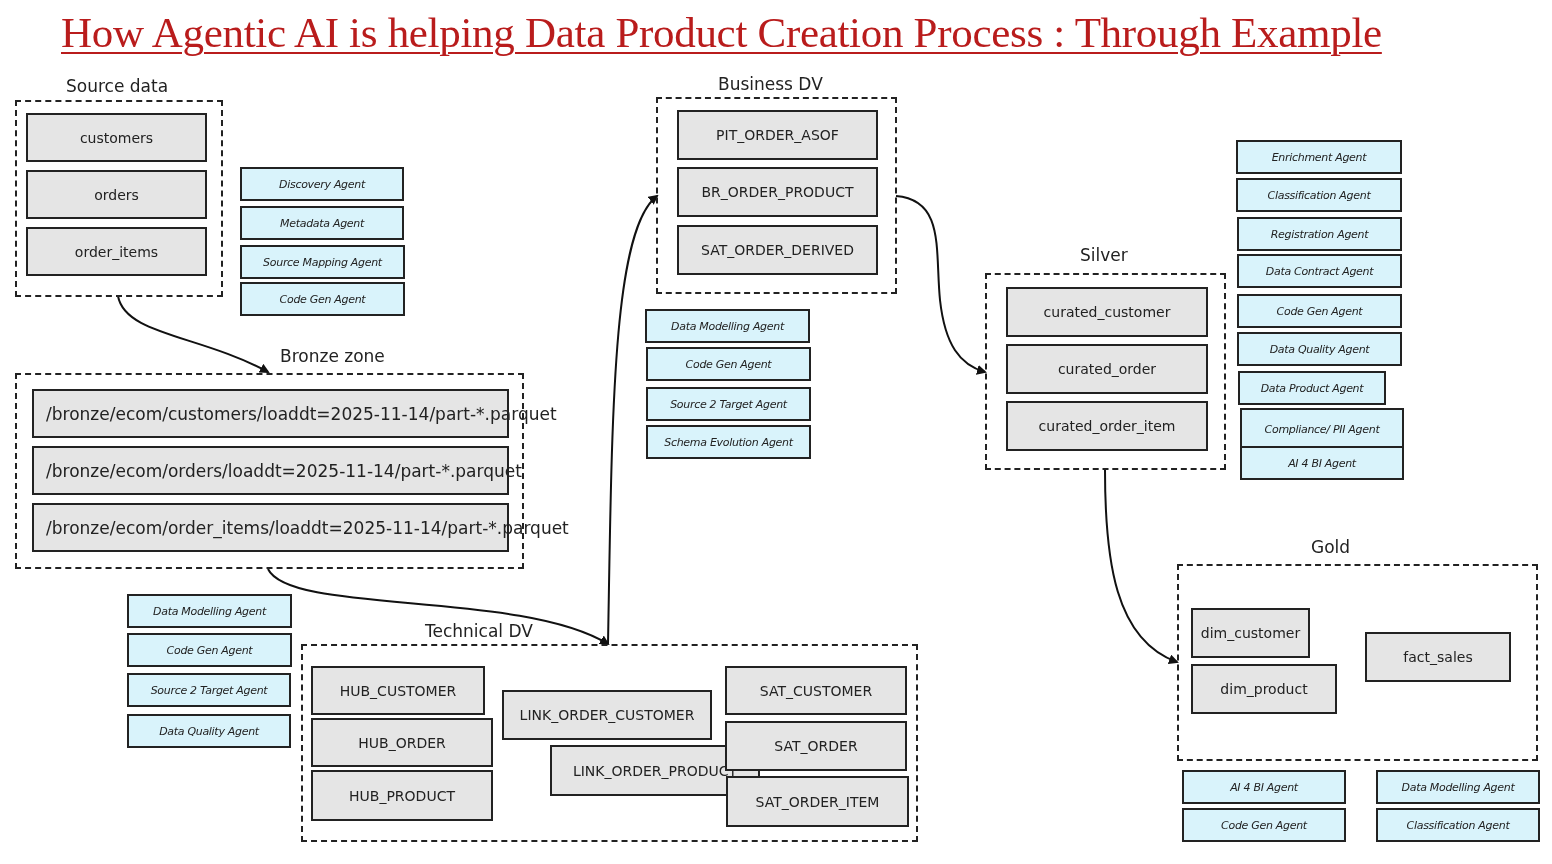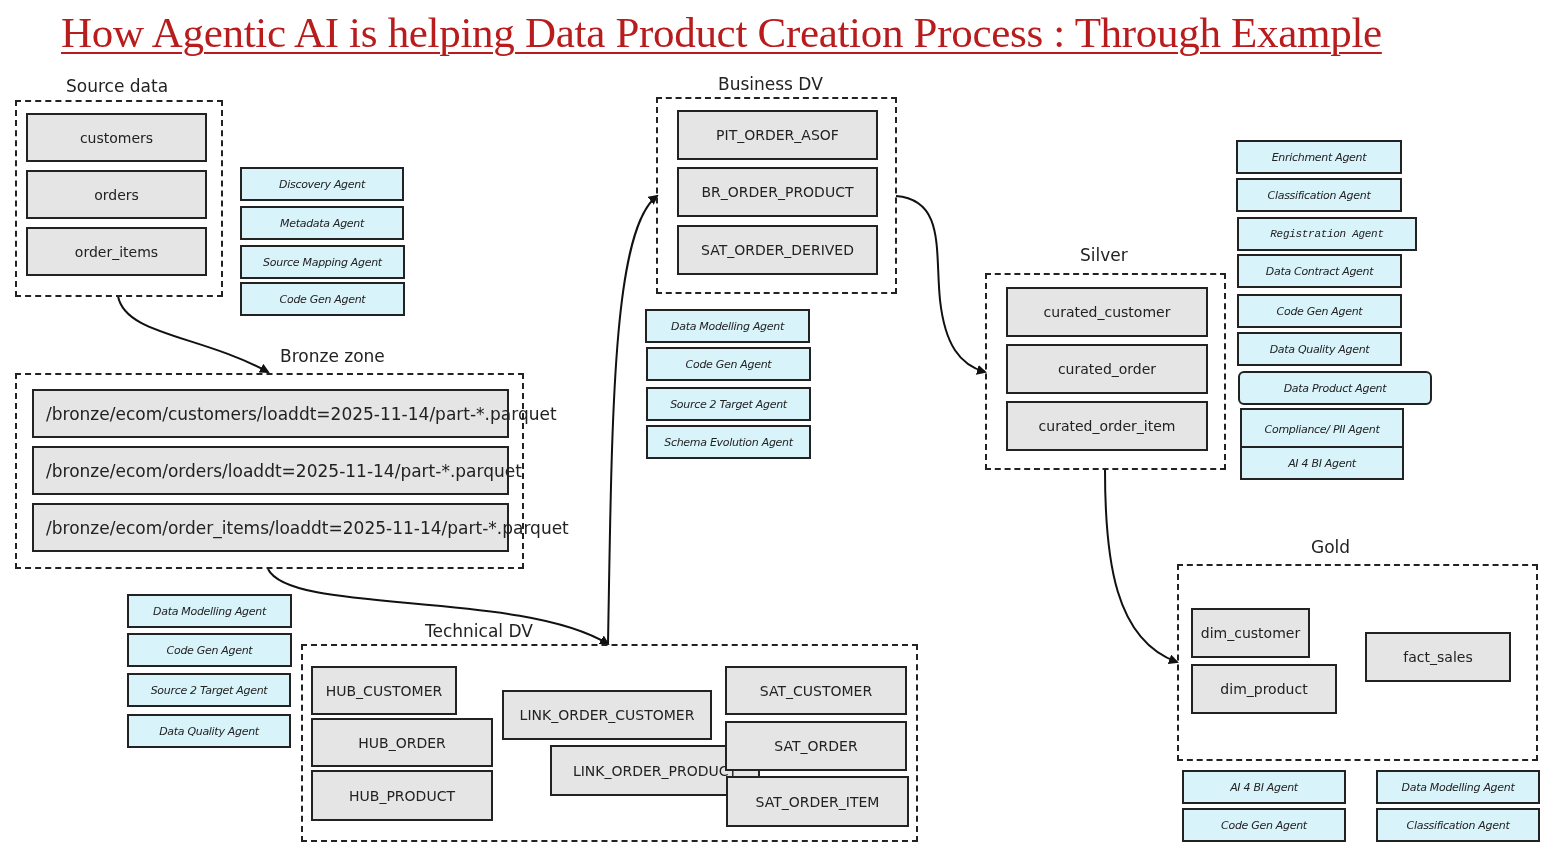--- a/index.html
+++ b/index.html
@@ -47,21 +47,21 @@
 <div class="tbl left" style="left:32px; top:446px; width:477px; height:49px;">/bronze/ecom/orders/loaddt=2025-11-14/part-*.parquet</div>
 <div class="tbl left" style="left:32px; top:503px; width:477px; height:49px;">/bronze/ecom/order_items/loaddt=2025-11-14/part-*.parquet</div>
 
 <div class="agent" style="left:127px; top:594px; width:165px; height:34px;">Data Modelling Agent</div>
 <div class="agent" style="left:127px; top:633px; width:165px; height:34px;">Code Gen Agent</div>
 <div class="agent" style="left:127px; top:673px; width:164px; height:34px;">Source 2 Target Agent</div>
 <div class="agent" style="left:127px; top:714px; width:164px; height:34px;">Data Quality Agent</div>
 
 <div class="zone-label" style="left:425px; top:621px;">Technical DV</div>
 <div class="zone" style="left:301px; top:644px; width:617px; height:198px;"></div>
-<div class="tbl" style="left:311px; top:666px; width:146px; height:49px;">HUB_CUSTOMER</div>
+<div class="tbl" style="left:311px; top:666px; width:174px; height:49px;">HUB_CUSTOMER</div>
 <div class="tbl" style="left:311px; top:718px; width:182px; height:49px;">HUB_ORDER</div>
 <div class="tbl" style="left:311px; top:770px; width:182px; height:51px;">HUB_PRODUCT</div>
 <div class="tbl" style="left:502px; top:690px; width:210px; height:50px;">LINK_ORDER_CUSTOMER</div>
 <div class="tbl" style="left:502px; top:745px; width:210px; height:51px;margin-left:48px;">LINK_ORDER_PRODUCT</div>
 <div class="tbl" style="left:725px; top:666px; width:182px; height:49px;">SAT_CUSTOMER</div>
 <div class="tbl" style="left:725px; top:721px; width:182px; height:50px;">SAT_ORDER</div>
 <div class="tbl" style="left:726px; top:776px; width:183px; height:51px;">SAT_ORDER_ITEM</div>
 
 <div class="zone-label" style="left:718px; top:74px;">Business DV</div>
 <div class="zone" style="left:656px; top:97px; width:241px; height:197px;"></div>
@@ -75,25 +75,25 @@
 <div class="agent" style="left:646px; top:425px; width:165px; height:34px;">Schema Evolution Agent</div>
 
 <div class="zone-label" style="left:1080px; top:245px;">Silver</div>
 <div class="zone" style="left:985px; top:273px; width:241px; height:197px;"></div>
 <div class="tbl" style="left:1006px; top:287px; width:202px; height:50px;">curated_customer</div>
 <div class="tbl" style="left:1006px; top:344px; width:202px; height:50px;">curated_order</div>
 <div class="tbl" style="left:1006px; top:401px; width:202px; height:50px;">curated_order_item</div>
 
 <div class="agent" style="left:1236px; top:140px; width:166px; height:34px;">Enrichment Agent</div>
 <div class="agent" style="left:1236px; top:178px; width:166px; height:34px;">Classification Agent</div>
-<div class="agent" style="left:1237px; top:217px; width:180px; height:34px;font-family:Liberation Mono, monospace;">Registration Agent</div>
+<div class="agent" style="left:1237px; top:217px; width:165px; height:34px;">Registration Agent</div>
 <div class="agent" style="left:1237px; top:254px; width:165px; height:34px;">Data Contract Agent</div>
 <div class="agent" style="left:1237px; top:294px; width:165px; height:34px;">Code Gen Agent</div>
 <div class="agent" style="left:1237px; top:332px; width:165px; height:34px;">Data Quality Agent</div>
-<div class="agent" style="left:1238px; top:371px; width:194px; height:34px;border-radius:6px;">Data Product Agent</div>
+<div class="agent" style="left:1238px; top:371px; width:148px; height:34px;">Data Product Agent</div>
 <div class="agent" style="left:1240px; top:408px; width:164px; height:42px;">Compliance/ PII  Agent</div>
 <div class="agent" style="left:1240px; top:446px; width:164px; height:34px;">AI 4 BI Agent</div>
 
 <div class="zone-label" style="left:1311px; top:537px;">Gold</div>
 <div class="zone" style="left:1177px; top:564px; width:361px; height:197px;"></div>
 <div class="tbl" style="left:1191px; top:608px; width:119px; height:50px;">dim_customer</div>
 <div class="tbl" style="left:1191px; top:664px; width:146px; height:50px;">dim_product</div>
 <div class="tbl" style="left:1365px; top:632px; width:146px; height:50px;">fact_sales</div>
 
 <div class="agent" style="left:1182px; top:770px; width:164px; height:34px;">AI 4 BI Agent</div>

